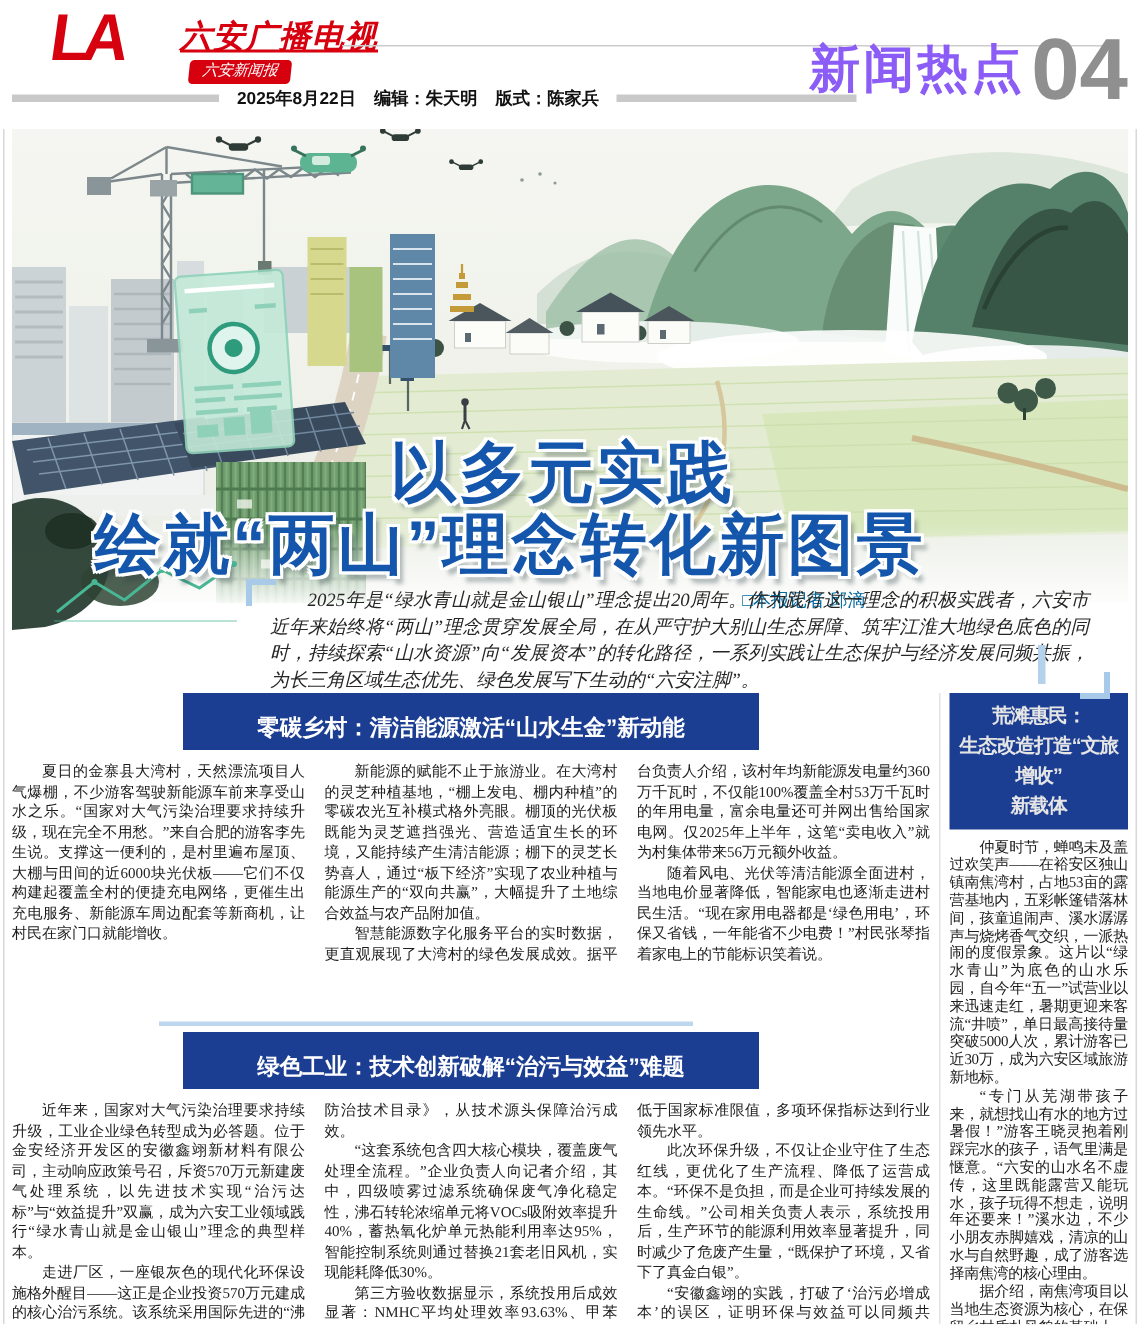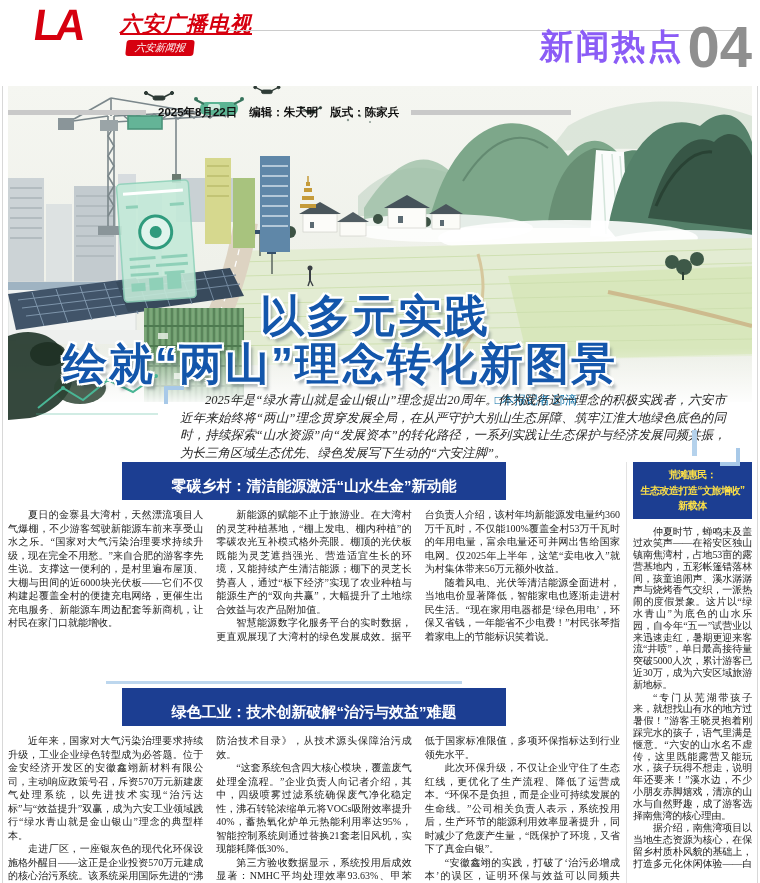--- a/index.html
+++ b/index.html
@@ -13,21 +13,21 @@
   .logo-mark{position:absolute;left:34px;top:4px;font-family:"Liberation Sans",sans-serif;
              font-weight:900;font-size:42px;line-height:1;color:#d6000f;
              transform:skewX(-8deg) scaleY(1.05);letter-spacing:-4px;}
   .logo-title{position:absolute;left:120px;top:10px;font-style:italic;font-weight:700;
               font-size:21px;color:#d6000f;letter-spacing:1px;text-decoration:underline;}
   .logo-badge{position:absolute;left:126px;top:40px;background:#d6000f;color:#fff;
               font-size:10px;line-height:1;padding:3px 9px;border-radius:3px;
               transform:skewX(-6deg);font-style:italic;}
   .logo-rule{position:absolute;left:228px;top:30px;right:16px;height:1px;background:#cccccc;}
   .dateline{position:absolute;left:8px;top:58px;display:flex;align-items:center;gap:12px;
-            font-family:"Liberation Sans",sans-serif;font-size:11.5px;font-weight:700;color:#111;margin-top:47px;}
+            font-family:"Liberation Sans",sans-serif;font-size:11.5px;font-weight:700;color:#111;}
   .datebar{height:5px;background:#c9c9c9;}
   .datebar.b1{width:138px;} .datebar.b2{width:160px;}
   .masthead{position:absolute;right:8px;top:24px;display:flex;align-items:flex-end;
             font-family:"Liberation Sans",sans-serif;}
   .masthead .nm{font-size:34px;font-weight:900;color:#8b5cf6;line-height:1;padding-bottom:7px;letter-spacing:2px;}
   .masthead .pg{font-size:58px;font-weight:900;color:#8f8f8f;line-height:.8;margin-left:4px;}
 
   
   .hero{position:absolute;top:86px;left:8px;width:664px;height:360px;z-index:1;}
   .hero svg{display:block;}
@@ -55,22 +55,22 @@
   .sec-bar{width:384px;margin:0 auto;background:#1c3e92;color:#fff;text-align:center;
            font-family:"Liberation Sans",sans-serif;font-weight:700;font-size:15px;
            line-height:1;padding:16px 0 7px;}
   .rule-blue{height:3px;background:#bdd7ee;width:356px;margin:0 98px 4px;}
   .cols{column-count:3;column-gap:13px;text-align:justify;font-size:10px;line-height:13.5px;
         color:#1c1c1c;overflow:hidden;margin-top:8px;}
   .cols.s1{height:164px;margin-bottom:9px;}
   .cols.s2{height:186px;}
   .para{margin:0;text-indent:2em;}
   .rail{flex:1;border-left:1px solid #e3e3e3;padding-left:6px;overflow:hidden;}
-  .rail-head{background:#1c3e92;color:#fde047;text-align:center;
-             font-family:"Liberation Sans",sans-serif;font-weight:700;font-size:10px;
+  .rail-head{background:#1c3e92;color:#e5e5e5;text-align:center;
+             font-family:"Liberation Sans",sans-serif;font-weight:700;font-size:13px;
              line-height:1.55;padding:5px 1px;letter-spacing:-0.5px;}
   .rail-text{margin-top:7px;text-align:justify;font-size:10px;line-height:11.8px;
              letter-spacing:-0.2px;color:#1c1c1c;overflow:hidden;height:344px;}
   .rail-text .para{margin:0 0 1px;}
 </style>
 </head>
 <body>
 
 <div class="page">
   <div class="edge l"></div>

